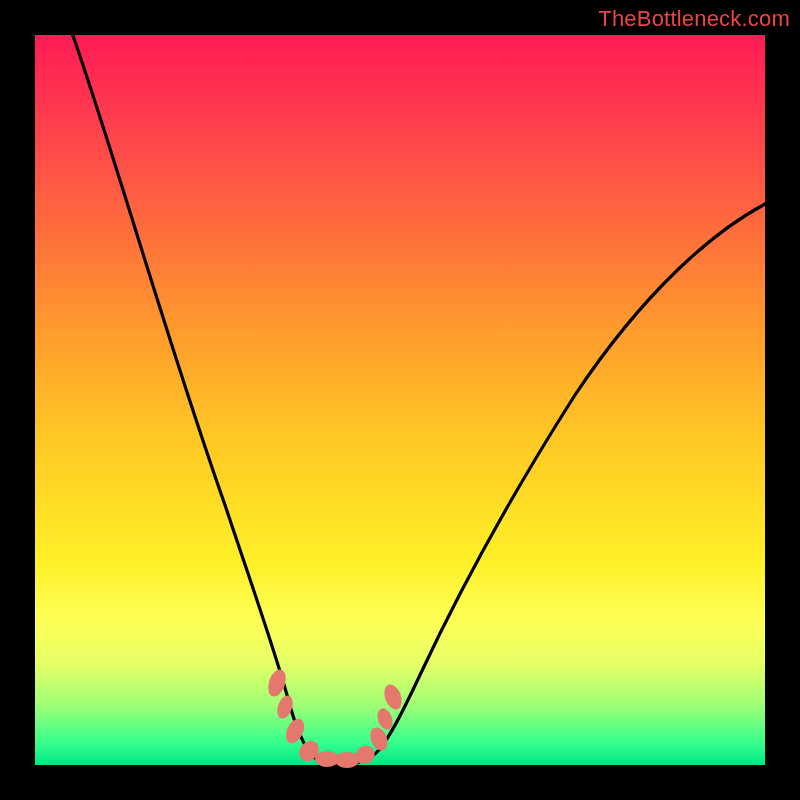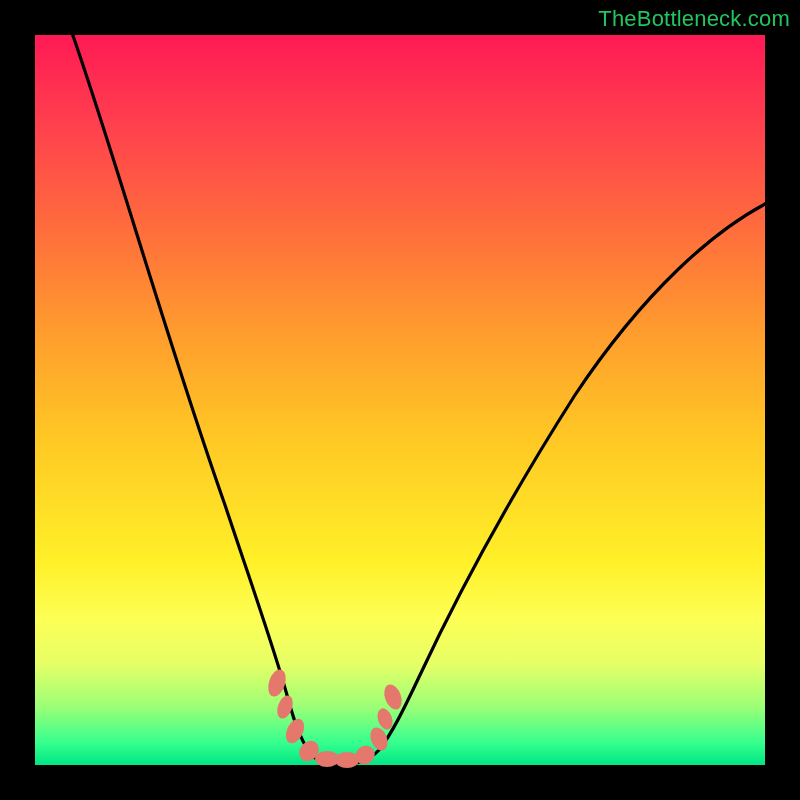--- a/index.html
+++ b/index.html
@@ -39,21 +39,21 @@
       #35ff8e 97%,
       #00e685 100%
     );
   }
   .watermark {
     position: absolute;
     top: 6px;
     right: 10px;
     font-family: Arial, Helvetica, sans-serif;
     font-size: 22px;
-    color: #22c55e;
+    color: #ef4444;
     letter-spacing: 0.2px;
     user-select: none;
   }
   svg.curves {
     position: absolute;
     left: 0;
     top: 0;
     width: 730px;
     height: 730px;
     overflow: visible;

